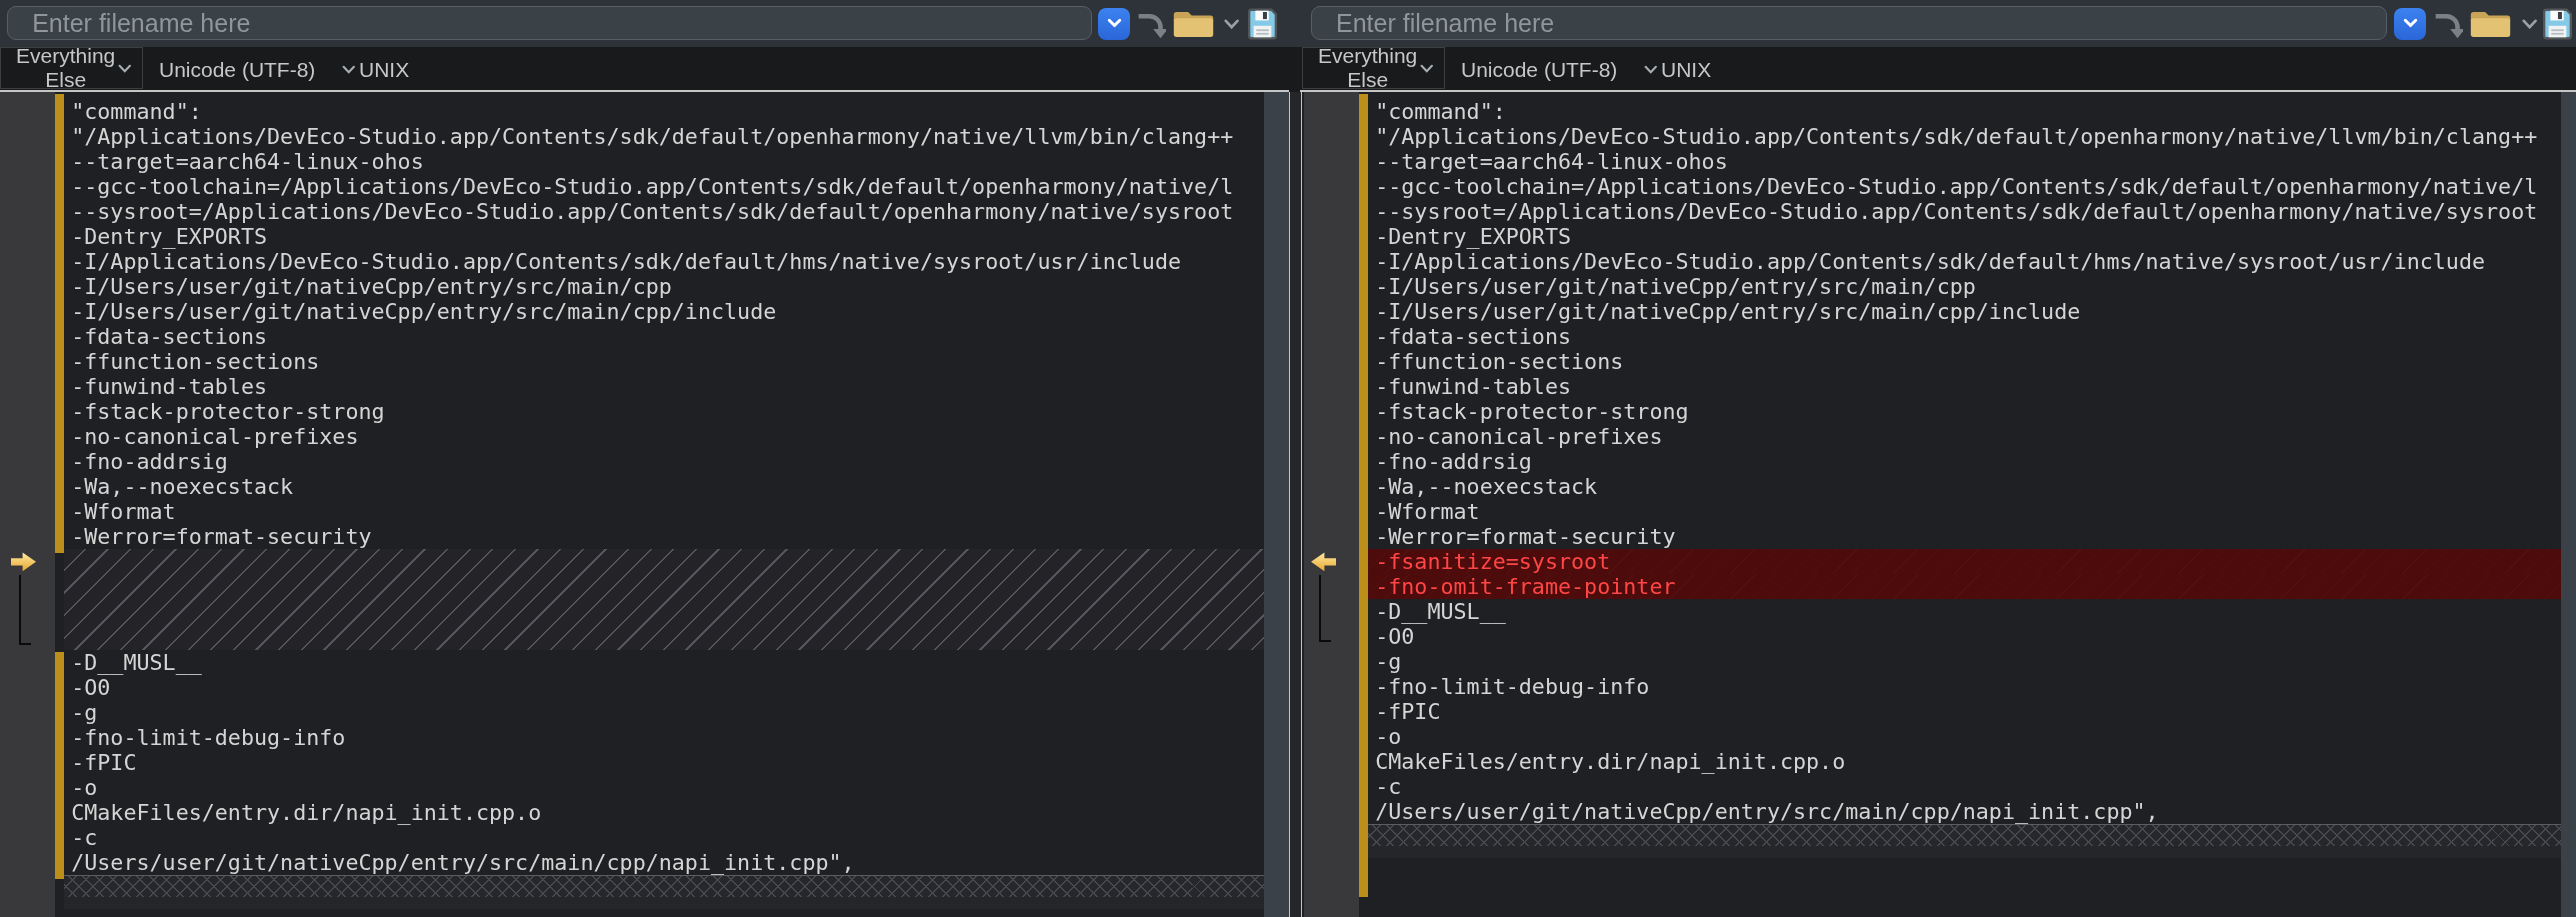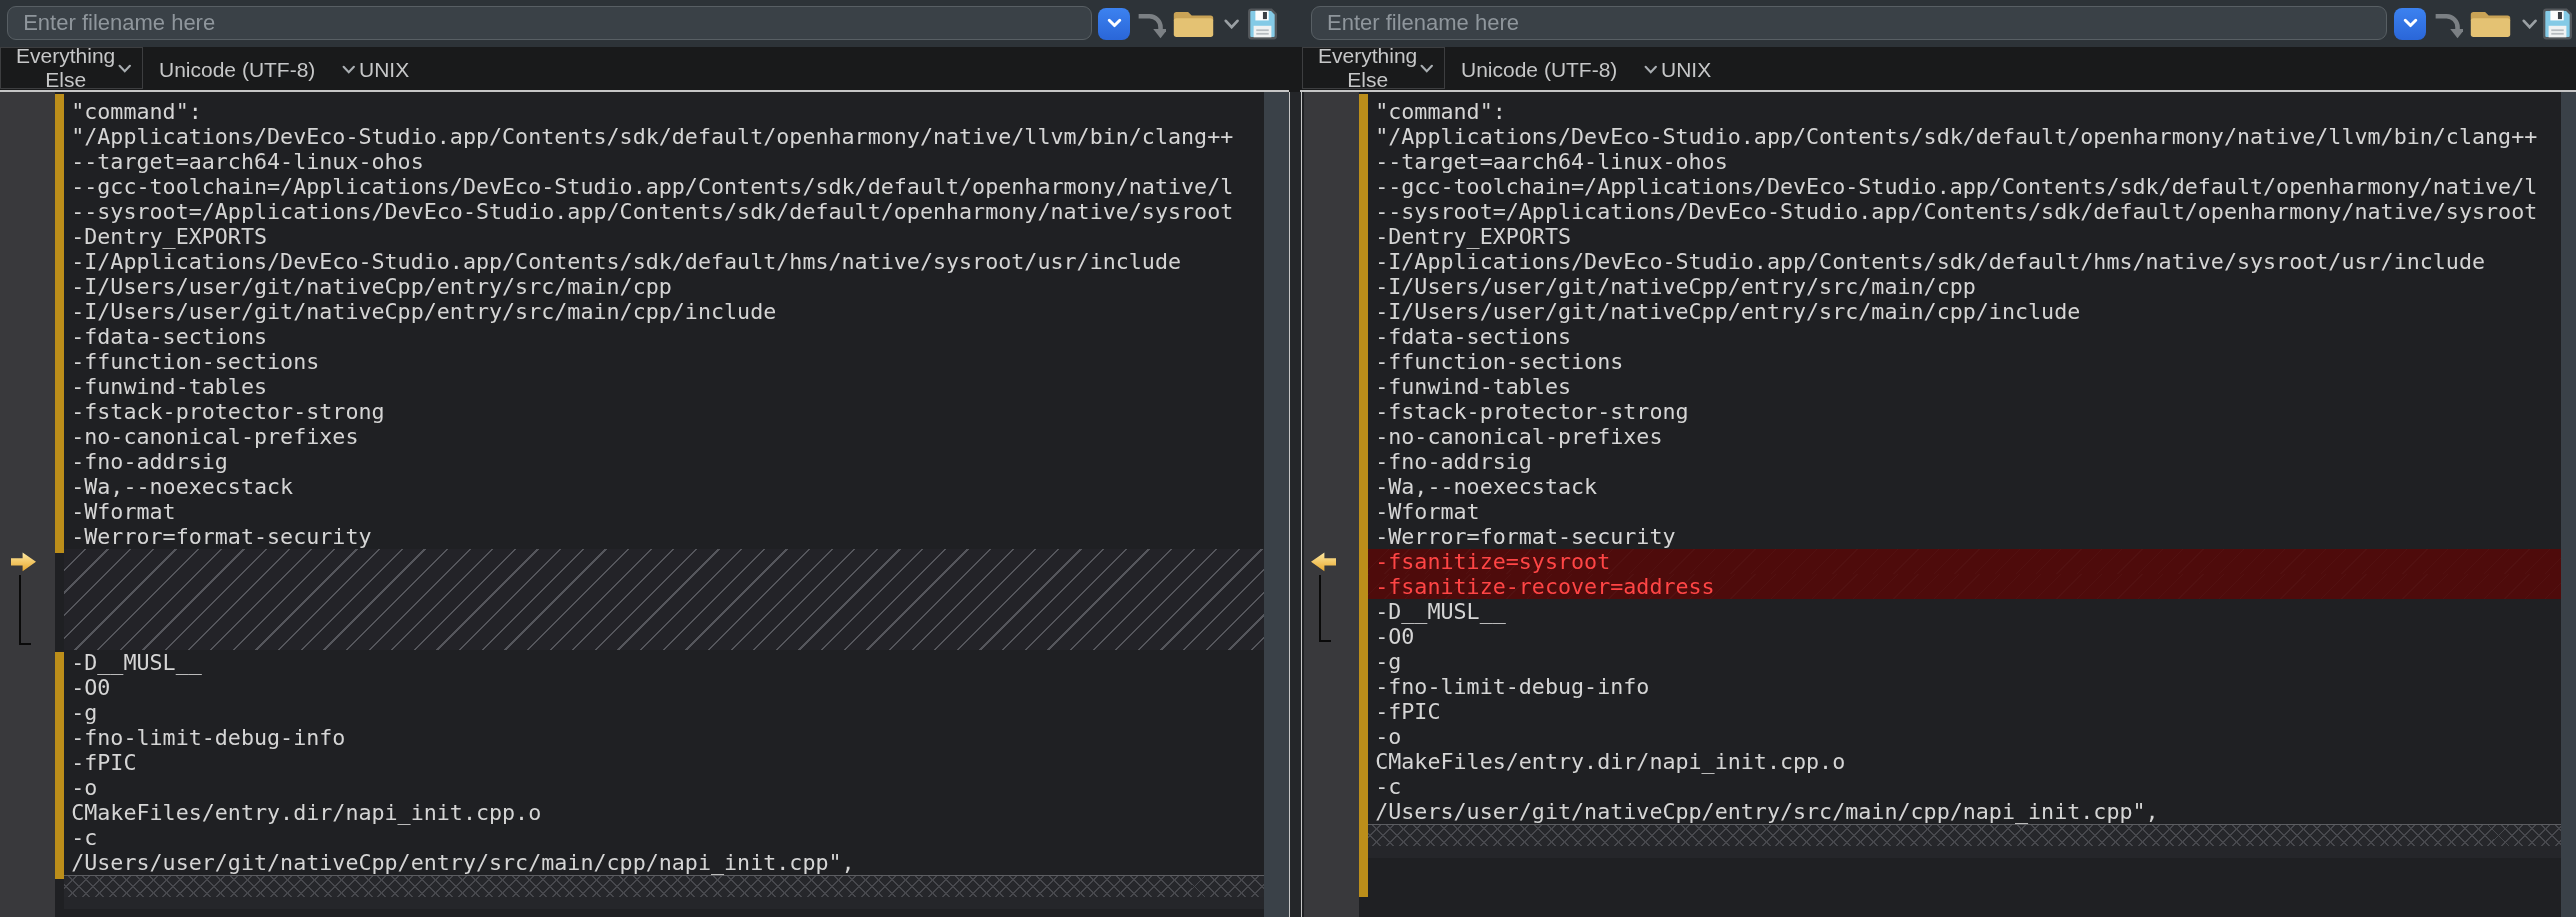--- a/index.html
+++ b/index.html
@@ -1,21 +1,21 @@
 <!DOCTYPE html>
 <html style="font-size:14.4px"><head>
 <meta charset="utf-8">
 <style>
   html,body{margin:0;padding:0;background:#242629;}
   #app{position:relative;width:2576px;height:917px;overflow:hidden;background:#242629;
        font-family:"Liberation Sans",sans-serif;}
   
   .row1{position:absolute;left:0;top:0;width:2576px;height:47px;background:#2d3338;}
   .fninput{position:absolute;top:6.3px;height:34px;background:#3a4147;border:1.8px solid #585f64;
-           border-radius:9px;color:#d8d8d8;font-size:22px;padding:0 15px;box-sizing:border-box;
+           border-radius:9px;color:#d8d8d8;font-size:25px;padding:0 24px;box-sizing:border-box;
            font-family:"Liberation Sans",sans-serif;outline:none;}
   .fninput::placeholder{color:#8f969c;}
   .bluebtn{position:absolute;top:8.1px;width:32px;height:32px;border-radius:8.1px;
            background:linear-gradient(#3c82f0,#2a66d8);display:flex;align-items:center;justify-content:center;}
   .icon{position:absolute;display:flex;align-items:center;justify-content:center;}
   
   .row2{position:absolute;left:0;top:47px;width:2576px;height:45px;background:#191a1b;
         color:#c6c7c8;font-size:21px;}
   .r2group{position:absolute;top:0;height:45px;width:1289px;}
   .popcell{position:absolute;left:0;top:0;height:42px;width:143px;border:1.8px solid #3d3e40;
@@ -281,21 +281,21 @@
           <div class="line">-funwind-tables</div>
           <div class="line">-fstack-protector-strong</div>
           <div class="line">-no-canonical-prefixes</div>
           <div class="line">-fno-addrsig</div>
           <div class="line">-Wa,--noexecstack</div>
           <div class="line">-Wformat</div>
           <div class="line">-Werror=format-security</div>
         </div>
       <div class="added-wrap">
           <div class="line">-fsanitize=sysroot</div>
-          <div class="line">-fsanitize-recover=address</div>
+          <div class="line">-fno-omit-frame-pointer</div>
         </div>
       <div>
           <div class="line">-D__MUSL__</div>
           <div class="line">-O0</div>
           <div class="line">-g</div>
           <div class="line">-fno-limit-debug-info</div>
           <div class="line">-fPIC</div>
           <div class="line">-o</div>
           <div class="line">CMakeFiles/entry.dir/napi_init.cpp.o</div>
           <div class="line">-c</div>

